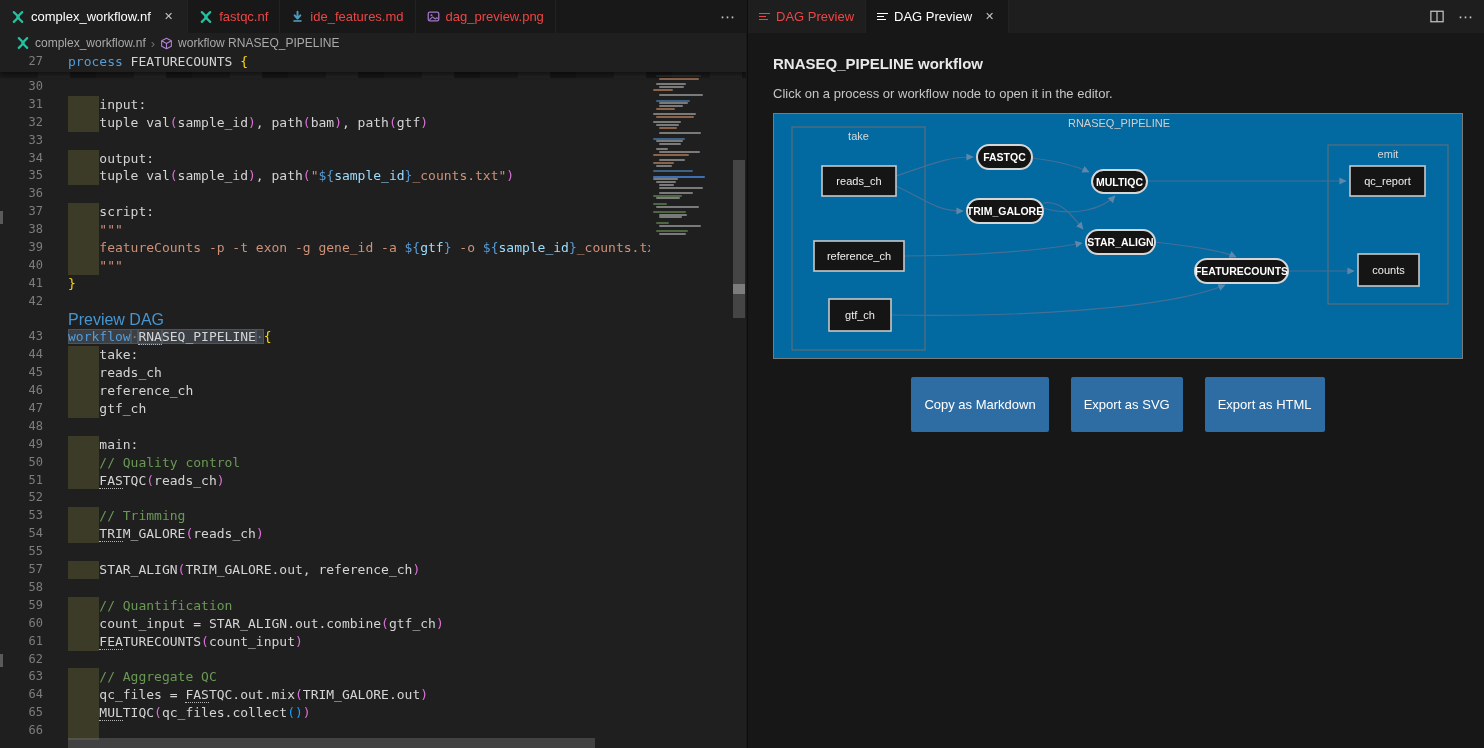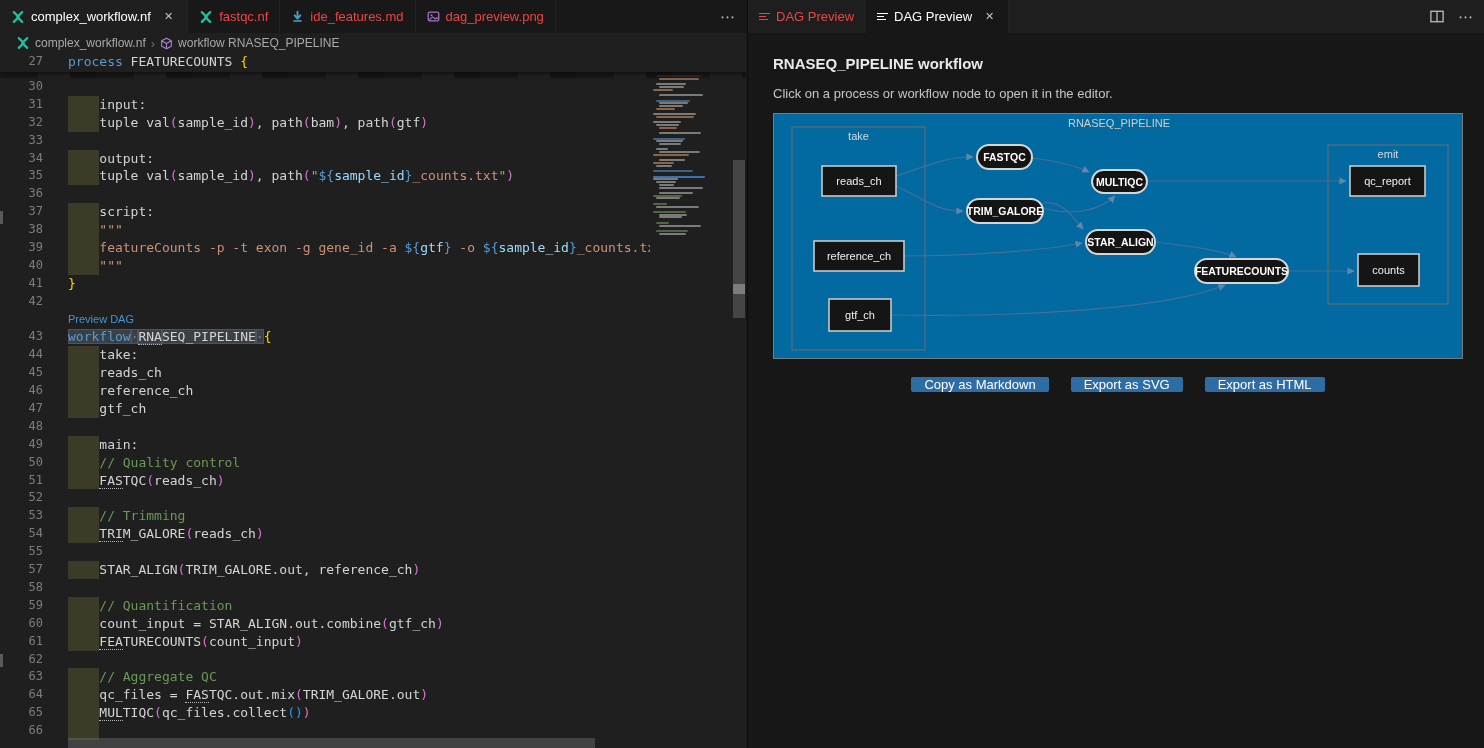--- a/index.html
+++ b/index.html
@@ -34,21 +34,21 @@
   .ln { width:62px; padding-right:19px; text-align:right; color:#7d7d7d; flex:none;
         font-family:"DejaVu Sans Mono","Liberation Mono",monospace; font-size:12px; }
   .code { position:relative; white-space:pre; flex:1; overflow:hidden; }
   .code .indent-bg { position:absolute; left:6px; top:0; width:31px; height:100%; background:#3b3b27; }
   .code .tks { position:relative; padding-left:6px; display:block; }
   .sticky { position:absolute; left:0; top:0; width:746px; height:19px; background:#1f1f1f; z-index:5;
             box-shadow:0 3px 5px rgba(0,0,0,.45); }
   .blur-strip { position:absolute; left:0; top:19px; width:746px; height:6px; z-index:4; background:#161616;
      background-image:repeating-linear-gradient(90deg,#1a1a1a 0 38px,#242424 38px 70px,#151515 70px 96px); opacity:.8; }
   .codelens { height:17.9px; line-height:17.9px; display:flex; }
-  .codelens .txt { padding-left:6px; font-size:11px; color:#4596d1; cursor:pointer; font-family:"Liberation Sans",sans-serif; }
+  .codelens .txt { padding-left:6px; font-size:16px; color:#4596d1; cursor:pointer; font-family:"Liberation Sans",sans-serif; }
 
   .kw{color:#569cd6} .pl{color:#d4d4d4} .cm{color:#6a9955} .st{color:#ce9178}
   .br{color:#ffd602} .p1{color:#da70d6} .p2{color:#179fff} .it{color:#569cd6}
   .iv{color:#9cdcfe} .ws{color:#79828e}
   .u{border-bottom:1px dotted #b5b5b5}
   .hl{background:#3b4046; box-shadow:0 0 0 1px #4e545b inset;}
 
   
   .minimap { position:absolute; left:650px; top:0; width:58px; height:695px; background:#1f1f1f; cursor:pointer; }
   .mm-bar { position:absolute; height:2px; border-radius:1px; }
@@ -59,21 +59,21 @@
   .hscroll .thumb { position:absolute; left:68px; width:527px; height:10px; background:rgba(121,121,121,.40); }
   .edge-mark { position:absolute; left:0; width:3px; height:13px; background:#8a8a8a; opacity:.55; }
 
   
   .panel { padding:0 0 0 25px; color:#cccccc; }
   .panel h1 { margin-top:22px; font-size:15px; font-weight:bold; color:#e9e9e9; }
   .panel p  { margin-top:14px; font-size:13px; color:#c6c6c6; }
   .dag { position:relative; margin-top:12px; width:690px; height:246px; border:1px solid #7a7a7a; background:#0369a1; }
   .btnrow { display:flex; justify-content:center; gap:22px; margin-top:18px; width:690px; }
   .btn { background:#2e6da4; color:#ffffff; border:none; font-family:"Liberation Sans",sans-serif;
-         font-size:13px; padding:0 13px; border-radius:2px; cursor:pointer; }
+         font-size:13px; padding:20px 13px; border-radius:2px; cursor:pointer; }
 
   svg text { font-family:"Liberation Sans",sans-serif; }
   .icon { display:inline-flex; align-items:center; justify-content:center; }
   .lines-icon span { display:block; height:1.5px; background:currentColor; margin:1.5px 0; }
 </style>
 </head>
 <body>
 
 <div class="app">
 

